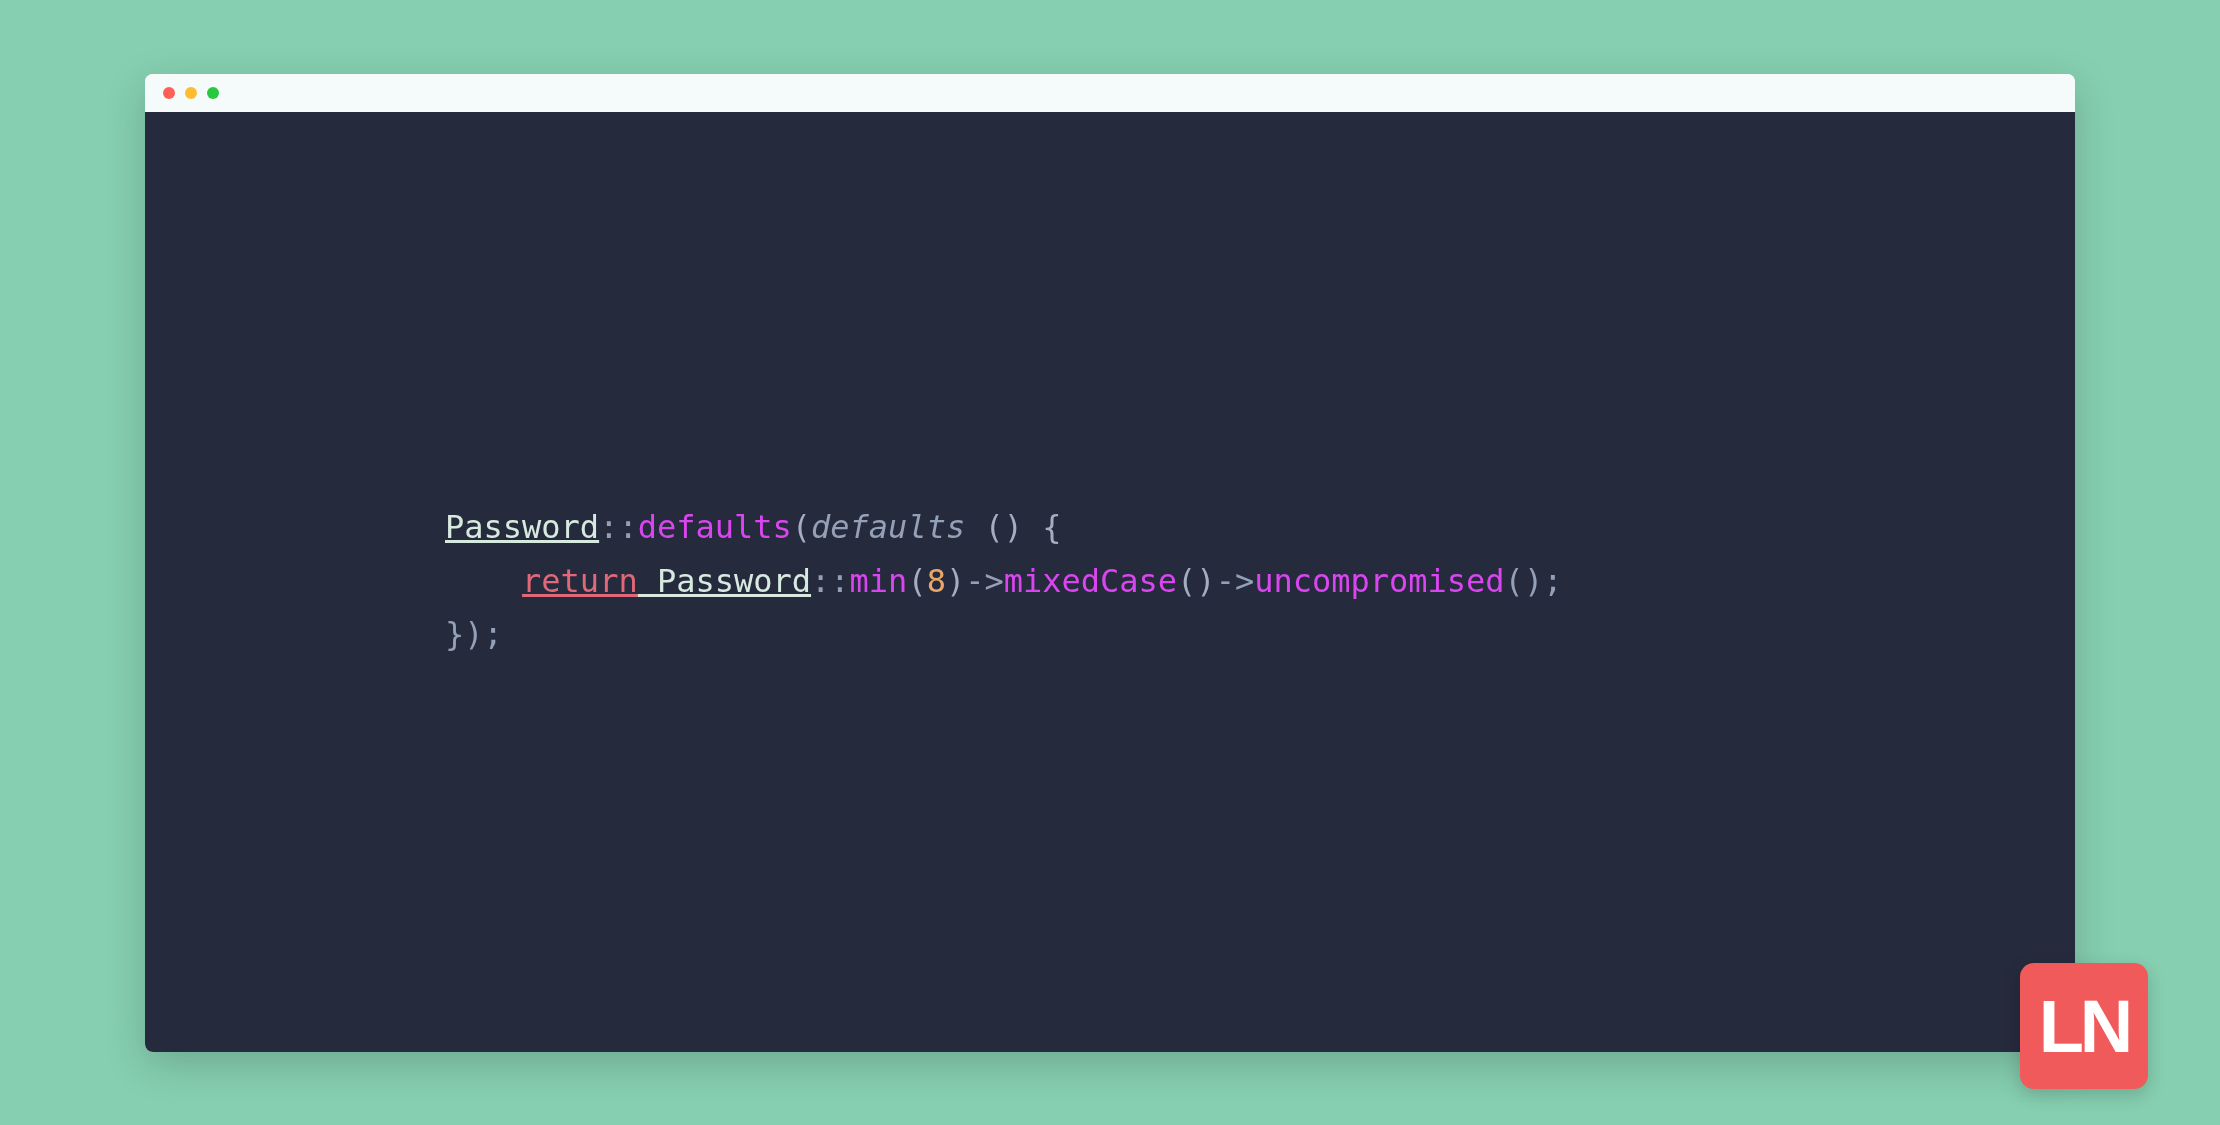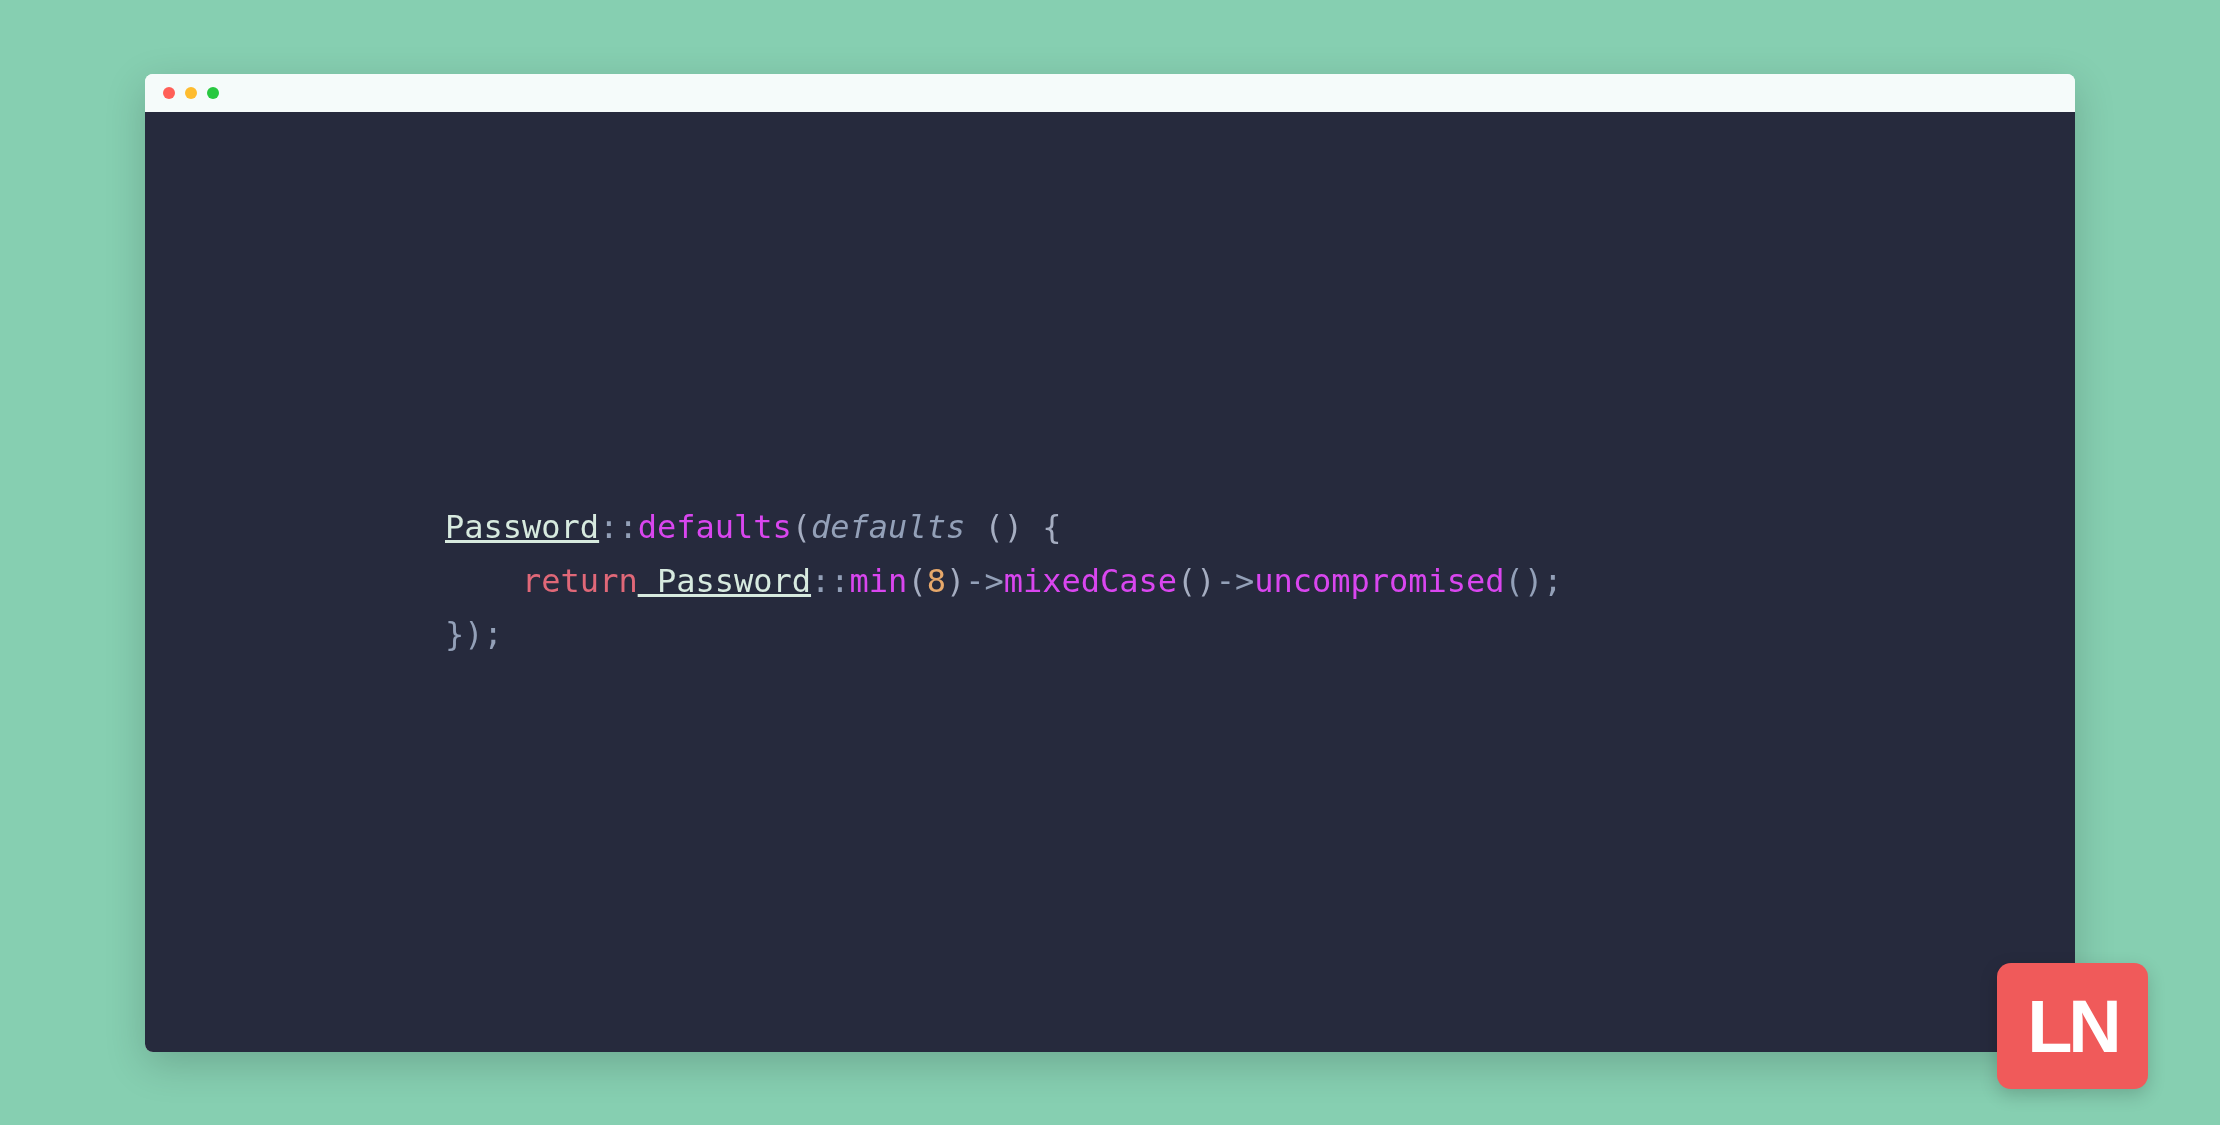--- a/index.html
+++ b/index.html
@@ -49,30 +49,30 @@
     font-size: 32px;
     line-height: 1.68;
     color: #b9c0d4;
     white-space: pre;
   }
   .tk-class   { color: #d7eadf; text-decoration: underline; }
   .tk-op      { color: #93a0b8; }
   .tk-method  { color: #d946ef; }
   .tk-paren   { color: #a5adc1; }
   .tk-keyword { font-style: italic; color: #93a0b8; }
-  .tk-return  { color: #e06878; }
+  .tk-return  { color: #e06878; text-decoration: underline; }
   .tk-number  { color: #e7a86a; }
   .tk-punct   { color: #93a0b8; }
   .tk-arrow   { color: #93a0b8; }
 
   .logo {
     position: absolute;
     right: 72px;
     bottom: 36px;
-    width: 151px;
+    width: 128px;
     height: 126px;
     background: #f05a5a;
     border-radius: 14px;
     display: flex;
     align-items: center;
     justify-content: center;
     color: #fff;
     font-weight: 700;
     font-size: 74px;
     font-family: "Helvetica Neue", Arial, sans-serif;

